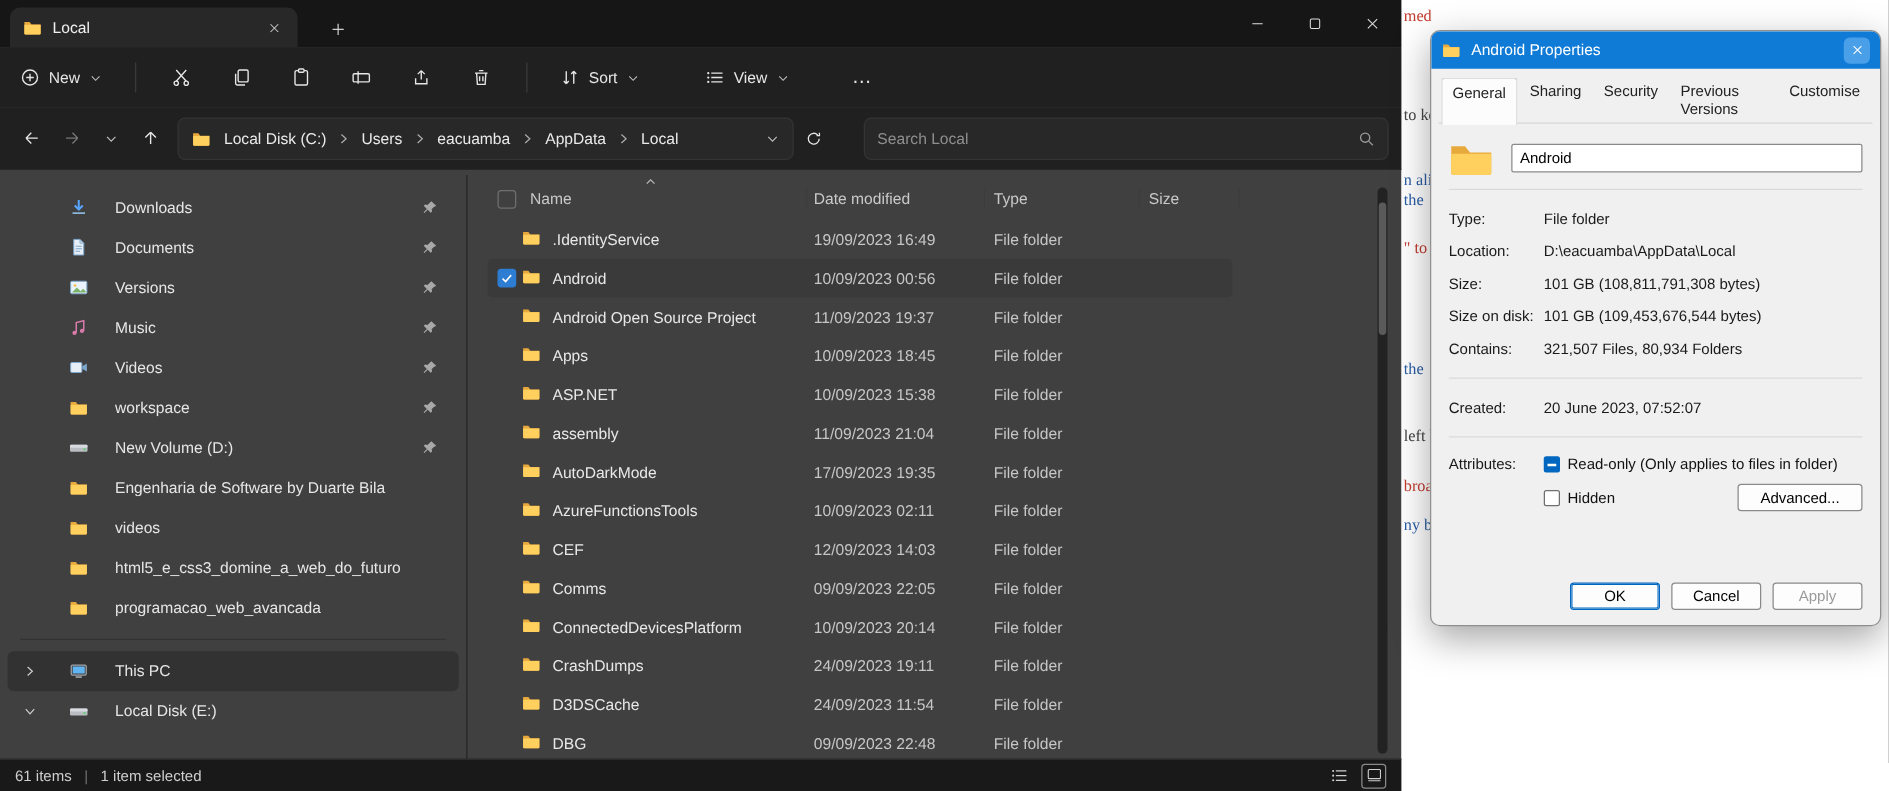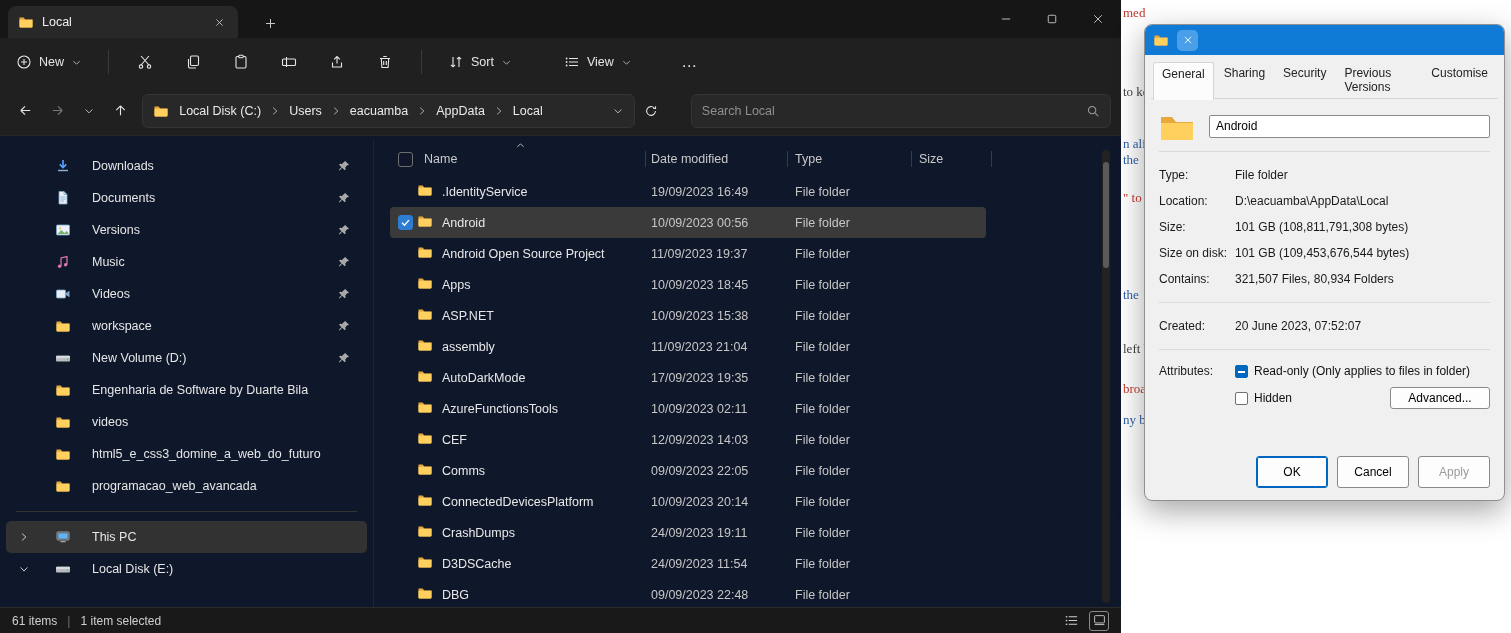--- a/index.html
+++ b/index.html
@@ -6,21 +6,21 @@
   body{width:1511px;height:633px;position:relative;overflow:hidden;background:#fff;
        font-family:"Liberation Sans","DejaVu Sans",sans-serif;font-size:12.5px;color:#e8e8e8}
   .ic{display:inline-flex;width:16px;height:16px;flex:0 0 auto}
   .ic svg{width:100%;height:100%;display:block}
 
   
   #bg-frags{position:absolute;inset:0;z-index:1}
   .frag{position:absolute;left:1123px;font-family:"Liberation Serif",serif;font-size:13px;white-space:nowrap}
 
   
-  .explorer{position:absolute;left:0;top:0;width:1121px;height:633px;background:#0f172a;z-index:2}
+  .explorer{position:absolute;left:0;top:0;width:1121px;height:633px;background:#404040;z-index:2}
   .titlebar{position:absolute;left:0;top:0;width:100%;height:38px;background:#161616}
   .tab{position:absolute;left:8px;top:6px;width:230px;height:32px;background:#282828;border-radius:8px 8px 0 0;
        display:flex;align-items:center;gap:8px;padding:0 10px}
   .tab-label{flex:1;color:#f0f0f0}
   .tab-close{width:18px;height:18px;display:flex;align-items:center;justify-content:center;border-radius:4px;color:#cfcfcf}
   .newtab{position:absolute;left:258px;top:11px;width:24px;height:24px;display:flex;align-items:center;justify-content:center;border-radius:4px}
   .win-controls{position:absolute;right:0;top:0;height:38px;display:flex}
   .wbtn{width:46px;height:38px;display:flex;align-items:center;justify-content:center}
 
   .cmdbar{position:absolute;left:0;top:38px;width:100%;height:48px;background:#202020;display:flex;align-items:center;padding:0 6px;gap:8px}
@@ -103,21 +103,21 @@
   .dvalue{color:#1a1a1a}
   .attr-block{display:grid;grid-template-columns:76px 1fr;padding:4px 0}
   .attr-lines{display:flex;flex-direction:column;gap:9px}
   .attr-line{display:flex;align-items:center;gap:6px}
   .attr-line2{display:flex;align-items:center;justify-content:space-between}
   .chk{width:13px;height:13px;border:1px solid #707070;background:#fff;border-radius:2px;flex:0 0 auto;position:relative}
   .chk.filled{background:#0067c0;border-color:#0067c0}
   .chk.filled::after{content:"";position:absolute;left:2px;right:2px;top:5px;height:2px;background:#fff}
   .adv-btn{min-width:100px;height:22px;border:1px solid #8a8a8a;background:#fdfdfd;border-radius:3px;font:inherit;padding:0 10px}
   .dlg-buttons{margin-top:auto;display:flex;justify-content:flex-end;gap:9px;padding-top:10px}
-  .dbtn{min-width:72px;height:32px;border:1px solid #8a8a8a;background:#fdfdfd;border-radius:3px;font:inherit}
+  .dbtn{min-width:72px;height:22px;border:1px solid #8a8a8a;background:#fdfdfd;border-radius:3px;font:inherit}
   .dbtn.default{border:1px solid #0067c0;box-shadow:0 0 0 1px #0067c0 inset}
   .dbtn.disabled{color:#9b9b9b}
 </style>
 </head>
 <body>
 
 <div id="bg-frags">
     <span class="frag" style="top: 5px; color: rgb(194, 59, 47);">med</span>
     <span class="frag" style="top: 23px; color: rgb(194, 59, 47); margin-left: 33px;">dr</span>
     <span class="frag" style="top: 84px; color: rgb(68, 68, 68);">to ke</span>
@@ -776,20 +776,21 @@
 </div>
 
 <div class="dialog">
   <div class="dlg-title">
     <span class="ic">
         <svg viewBox="0 0 16 16">
           <path d="M1.5 3.5h4.2l1.5 2H14.5v7a1 1 0 0 1-1 1h-11a1 1 0 0 1-1-1z" fill="#e8a93c"></path>
           <path d="M1.5 5.8h13v6.7a1 1 0 0 1-1 1h-11a1 1 0 0 1-1-1z" fill="#ffd05e"></path>
         </svg>
       </span>
+    <span class="ttl">Android Properties</span>
     <span class="dlg-close">
         <svg viewBox="0 0 16 16" width="10" height="10">
           <path d="M3 3l10 10M13 3 3 13" stroke="#fff" stroke-width="1.4"></path>
         </svg>
       </span>
   </div>
   <div class="dlg-tabs" id="dlg-tabs">
       <span class="dtab active">General</span>
       <span class="dtab">Sharing</span>
       <span class="dtab">Security</span>

